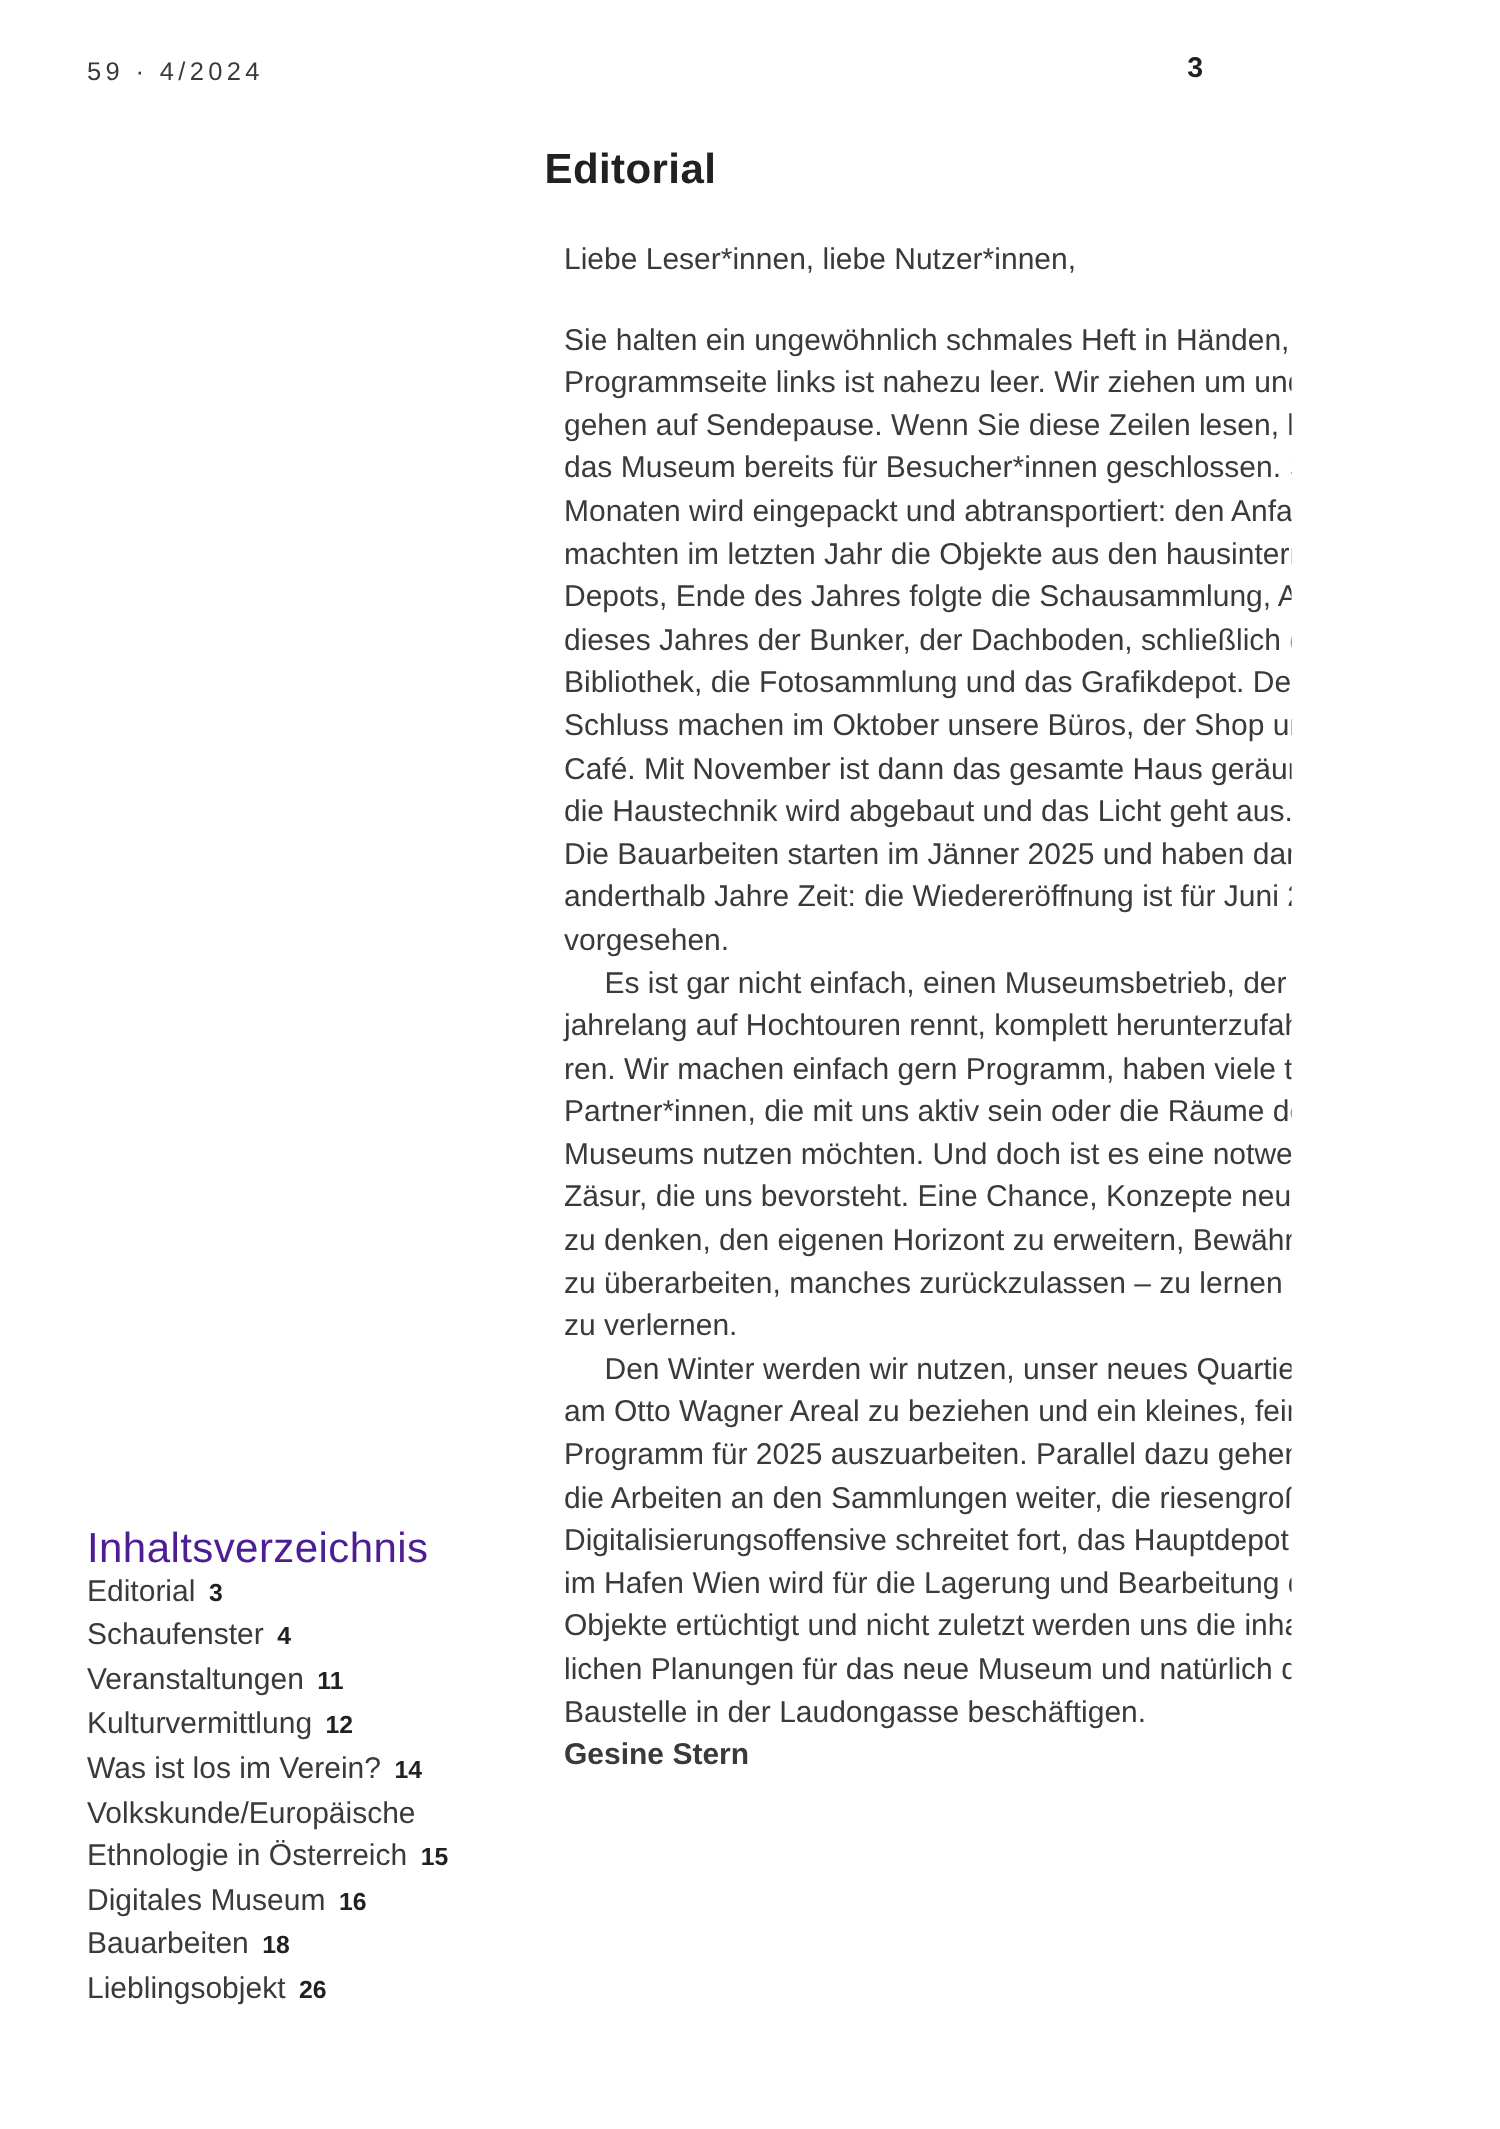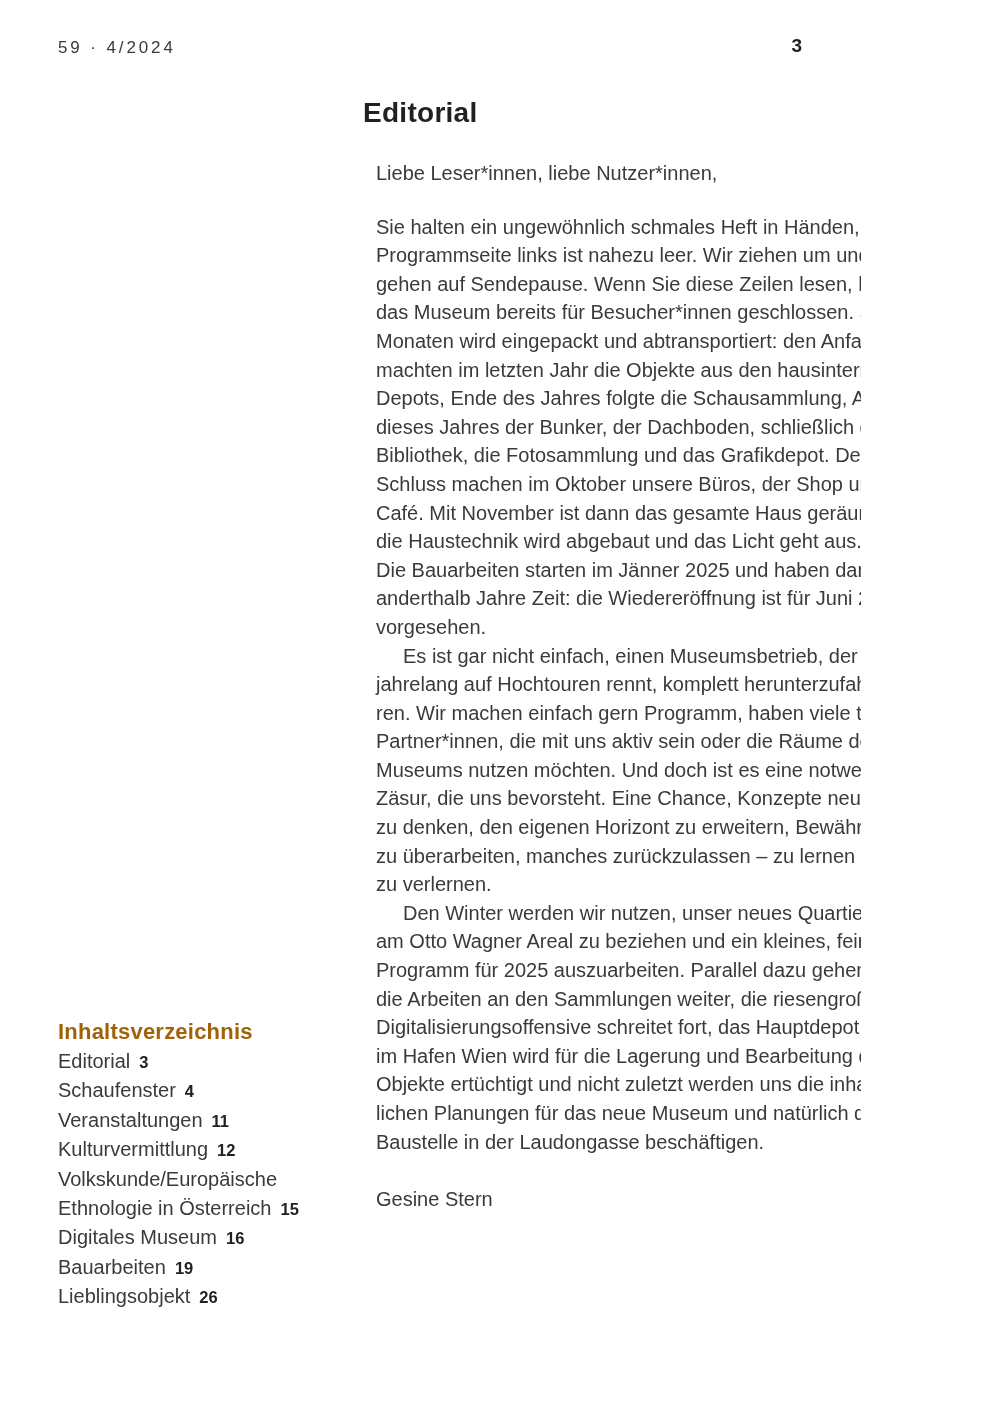--- a/index.html
+++ b/index.html
@@ -56,35 +56,35 @@
     white-space: pre;
   }
   .para {
     margin: 0;
     white-space: pre;
   }
   .para.indent {
     text-indent: 27px;
   }
   .signature {
-    margin-top: 29px;
     white-space: pre;
+    font-weight: bold;
   }
   .toc {
     position: absolute;
     left: 58px;
     top: 1018px;
     width: 300px;
     font-size: 20px;
     line-height: 28.6px;
   }
   .toc-heading {
-    font-size: 22px;
-    font-weight: bold;
-    color: #a16207;
+    font-size: 28px;
+    font-weight: normal;
+    color: #4c1d95;
     line-height: 28.6px;
     letter-spacing: 0.01em;
   }
   .toc-item {
     line-height: 28.6px;
   }
   .toc-label {
     white-space: pre;
   }
   .toc-page {
@@ -154,26 +154,27 @@
     <div class="toc-heading">Inhaltsverzeichnis</div>
     <div>
   <div class="toc-item"><span class="toc-label">Editorial</span><span class="toc-page">3</span></div>
 
   <div class="toc-item"><span class="toc-label">Schaufenster</span><span class="toc-page">4</span></div>
 
   <div class="toc-item"><span class="toc-label">Veranstaltungen</span><span class="toc-page">11</span></div>
 
   <div class="toc-item"><span class="toc-label">Kulturvermittlung</span><span class="toc-page">12</span></div>
 
+  <div class="toc-item"><span class="toc-label">Was ist los im Verein?</span><span class="toc-page">14</span></div>
 
   <div class="toc-item"><span class="toc-label">Volkskunde/Europäische
 Ethnologie in Österreich</span><span class="toc-page">15</span></div>
 
   <div class="toc-item"><span class="toc-label">Digitales Museum</span><span class="toc-page">16</span></div>
 
-  <div class="toc-item"><span class="toc-label">Bauarbeiten</span><span class="toc-page">19</span></div>
+  <div class="toc-item"><span class="toc-label">Bauarbeiten</span><span class="toc-page">18</span></div>
 
 
   <div class="toc-item"><span class="toc-label">Lieblingsobjekt</span><span class="toc-page">26</span></div>
 </div>
   </div>
 
 </div>
 
 </body></html>

